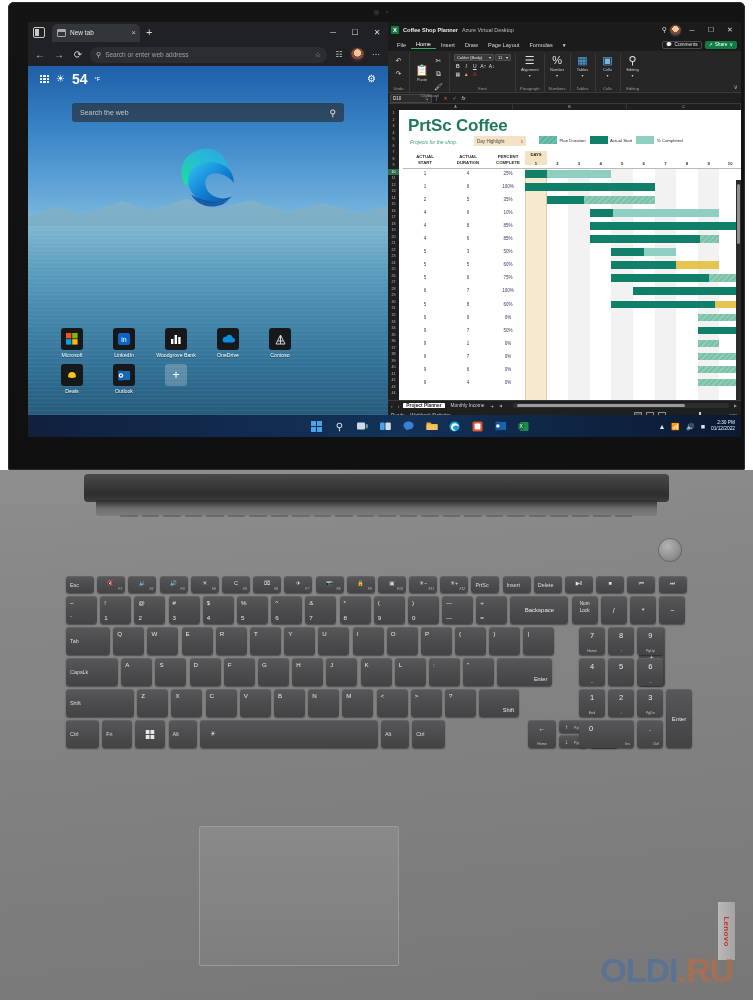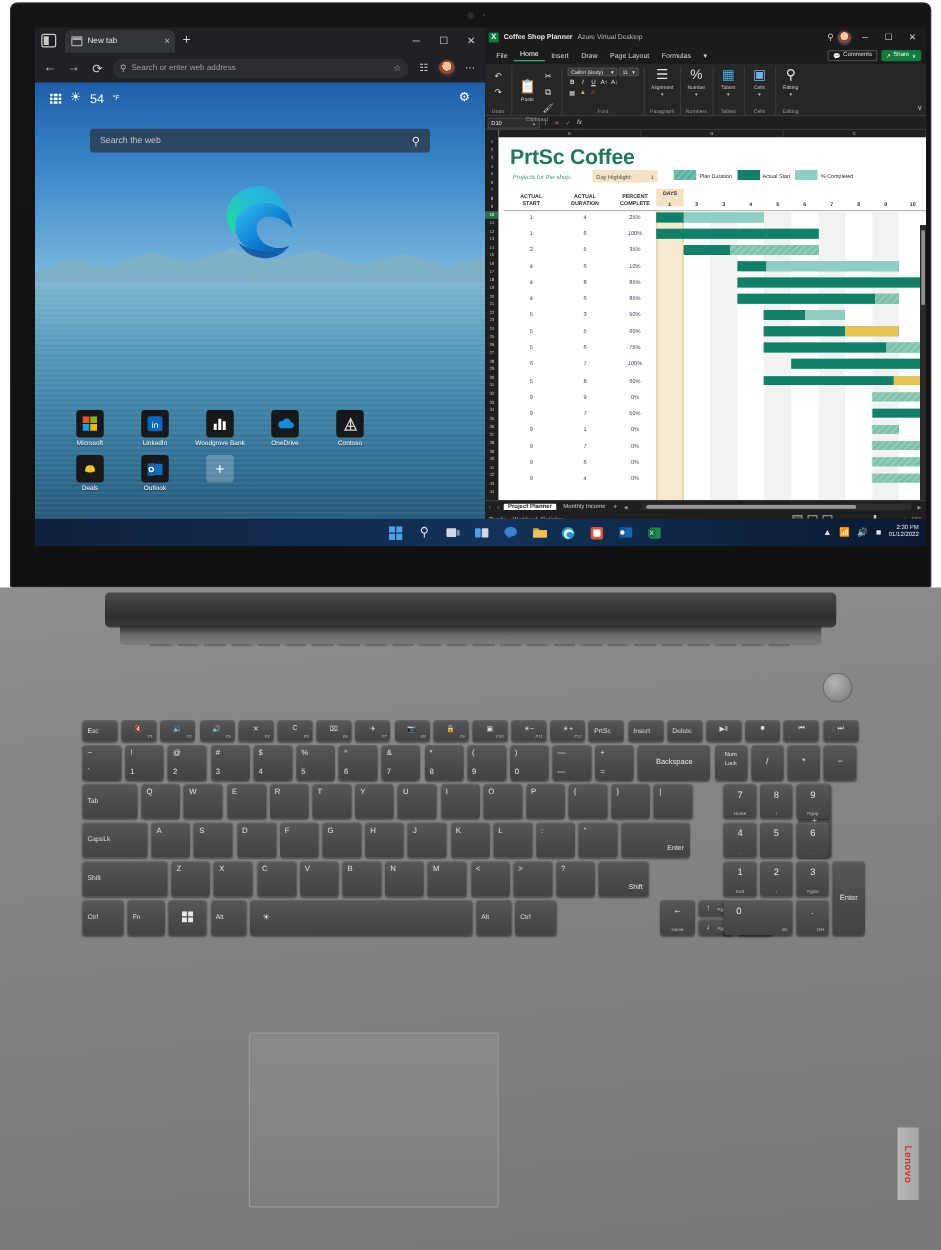--- a/index.html
+++ b/index.html
@@ -76,21 +76,21 @@
     opacity:.75;}
   .water{position:absolute;left:0;top:160px;width:100%;height:211px;
     background:linear-gradient(180deg,#7fb6cf 0%,#5a9cbd 22%,#3f82a6 48%,#2d6a8e 74%,#22506f 100%);}
   .water:after{content:"";position:absolute;inset:0;
     background:repeating-linear-gradient(180deg,rgba(255,255,255,.055) 0 1px, rgba(0,0,0,0) 1px 4px);}
   .ntp-top{position:absolute;left:0;top:0;width:100%;height:26px;display:flex;align-items:center;padding:0 12px;gap:7px;}
   .grid-ic{width:9px;height:9px;display:grid;grid-template-columns:repeat(3,1fr);grid-template-rows:repeat(3,1fr);
     gap:1px;cursor:pointer;}
   .grid-ic i{background:#ffffff;border-radius:.5px;}
   .sun-ic{font-size:10px;color:#fff;line-height:1;}
-  .temp{font-size:10px;color:#fff;font-weight:normal;}
+  .temp{font-size:14px;color:#fff;font-weight:bold;}
   .deg{font-size:5.5px;color:#fff;vertical-align:super;}
   .gear-ic{margin-left:auto;font-size:10px;color:#fff;cursor:pointer;line-height:1;}
   .ntp-search{position:absolute;left:44px;top:37px;width:272px;height:19px;background:rgba(40,40,40,.62);
     border-radius:3px;display:flex;align-items:center;padding:0 8px;}
   .ntp-search-ph{font-size:7px;color:#c8c8c8;flex:1;}
   .ntp-search-ic{font-size:9px;color:#e8e8e8;}
 
   .edge-logo{position:absolute;left:50%;top:78px;margin-left:-34px;width:68px;height:68px;}
 
   .tiles{position:absolute;left:0;top:262px;width:100%;padding:0 18px;}
@@ -1331,13 +1331,16 @@
         <span class="k-sub" style="right: 4px; left: auto; text-align: right;">Del</span>
       </div>
     </div>
 
   <div class="touchpad"></div>
 
   <div class="lenovo">
     <span>Lenovo</span>
   </div>
 
+  <div class="wm">
+    <span class="b">OLDI</span><span class="o">.RU</span>
+  </div>
 </div>
 
 </body></html>

